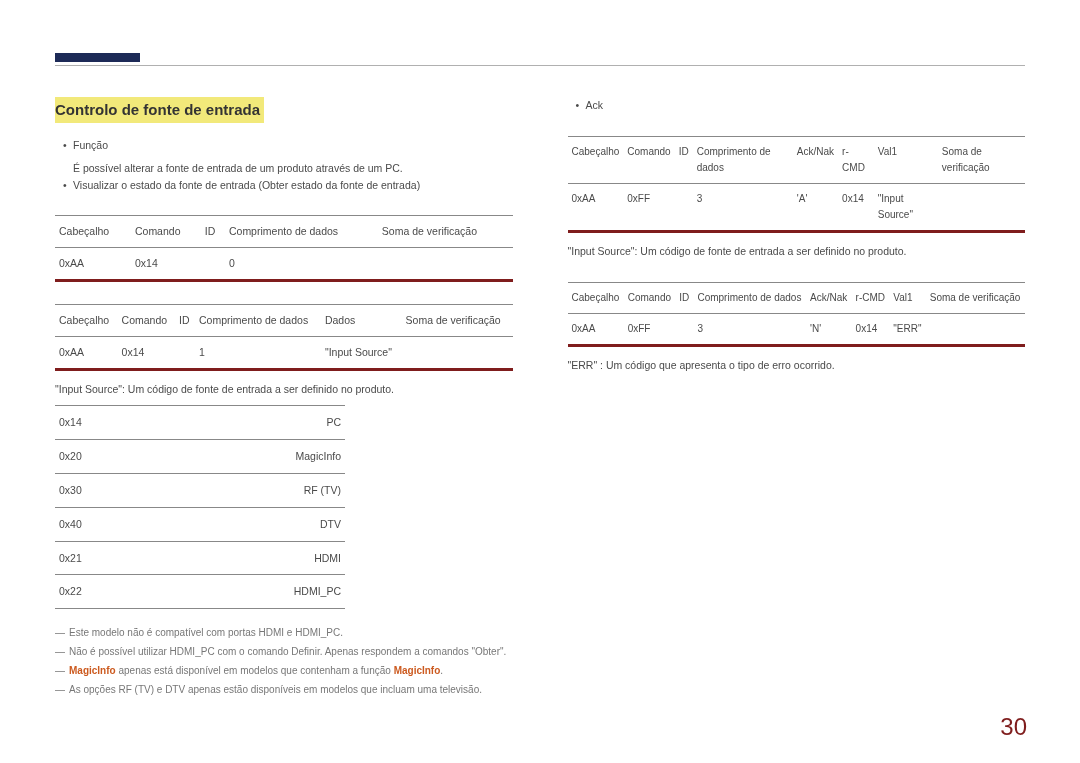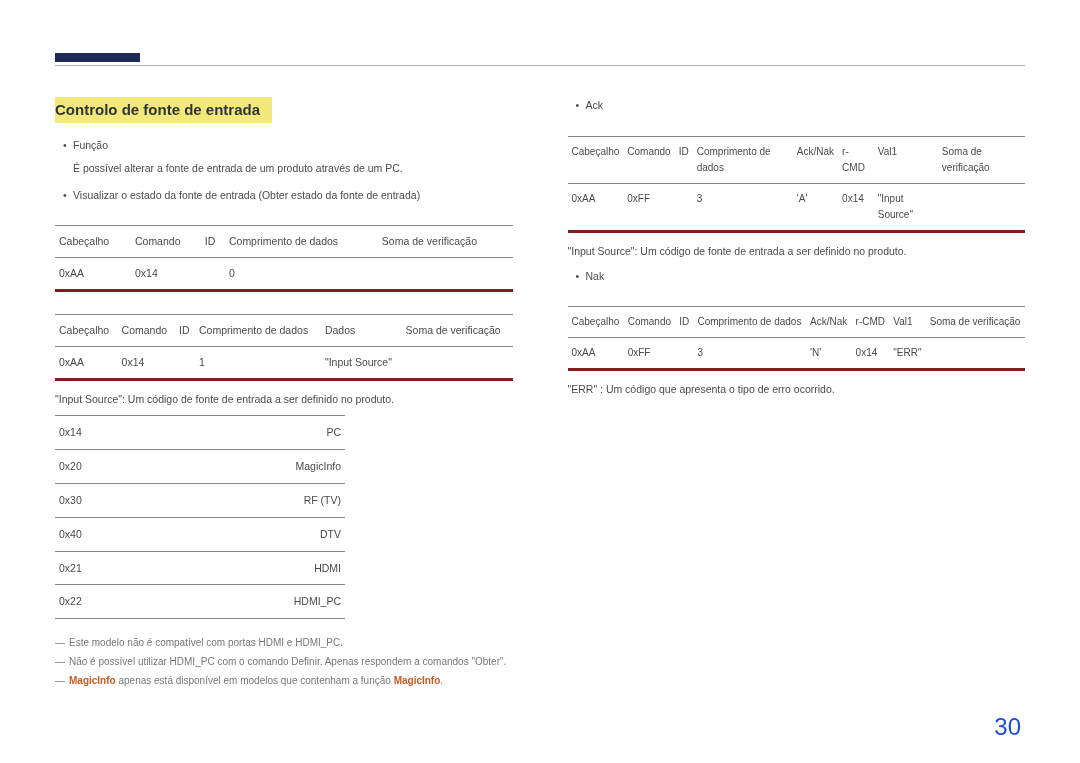--- a/index.html
+++ b/index.html
@@ -36,26 +36,26 @@
     flex: 1;
     font-size: 10.5px;
     line-height: 1.6;
   }
   .section-title {
     font-size: 15px;
     font-weight: bold;
     color: #333;
     background: #f2e97a;
     display: inline-block;
-    padding: 1px 12px 1px 0;
+    padding: 1px 4px 1px 0;
     margin-bottom: 14px;
   }
   .bullet { list-style: none; padding-left: 18px; margin-bottom: 6px; }
   .bullet .dot { display:inline-block; width:10px; margin-left:-10px; }
-  .bullet-sub { padding-left: 18px; margin-bottom: 10px; }
+  .bullet-sub { padding-left: 18px; }
   table.protocol {
     width: 100%;
     border-collapse: collapse;
     margin: 22px 0 10px 0;
     font-size: 10.5px;
   }
   table.protocol th, table.protocol td {
     text-align: left;
     padding: 7px 4px;
     font-weight: normal;
@@ -76,24 +76,24 @@
   table.codes tr:first-child td { border-top: 1px solid #888; }
   table.codes td.c0 { width: 90px; }
   table.codes td.c1 { width: 200px; text-align: right; }
 
   .notes { font-size: 10px; color: #777; line-height: 1.9; }
   .notedash { display:inline-block; width:14px; color:#777; }
   .magic { color: #cc5a1f; font-weight: bold; }
 
   .page-num {
     position: absolute;
-    right: 59px;
+    right: 53px;
     bottom: 22px;
     font-size: 24px;
-    color: #1d4ed8;
+    color: #7f1d1d;
   }
 
   .col-right table.protocol th, .col-right table.protocol td { font-size: 10px; }
   .plain-text { margin: 6px 0 8px 0; }
 </style>
 </head>
 <body>
 
 <div class="accent-bar"></div>
 <div class="top-rule"></div>
@@ -185,20 +185,21 @@
             <td class="c0">0x22</td>
             <td class="c1">HDMI_PC</td>
           </tr>
     </tbody>
       </table>
 
     <div class="notes">
       <div><span class="notedash">―</span><span>Este modelo não é compatível com portas HDMI e HDMI_PC.</span></div>
       <div><span class="notedash">―</span><span>Não é possível utilizar HDMI_PC com o comando Definir. Apenas respondem a comandos "Obter".</span></div>
       <div><span class="notedash">―</span><span class="magic">MagicInfo</span><span> apenas está disponível em modelos que contenham a função </span><span class="magic">MagicInfo</span><span>.</span></div>
+      <div><span class="notedash">―</span><span>As opções RF (TV) e DTV apenas estão disponíveis em modelos que incluam uma televisão.</span></div>
     </div>
   </div>
 
   <div class="col col-right">
 
     <div class="bullet">
       <span class="dot">•</span><span>Ack</span>
     </div>
 
     <table class="protocol">
@@ -223,23 +224,20 @@
         <td>'A'</td>
         <td>0x14</td>
         <td>"Input Source"</td>
         <td></td>
       </tr>
         </tbody>
     </table>
 
     <div class="plain-text">"Input Source": Um código de fonte de entrada a ser definido no produto.</div>
 
-    <div class="bullet">
-      <span class="dot">•</span><span>Nak</span>
-    </div>
 
     <table class="protocol">
       <thead>
           <tr>
         <th>Cabeçalho</th>
         <th>Comando</th>
         <th>ID</th>
         <th>Comprimento de dados</th>
         <th>Ack/Nak</th>
         <th>r-CMD</th>

